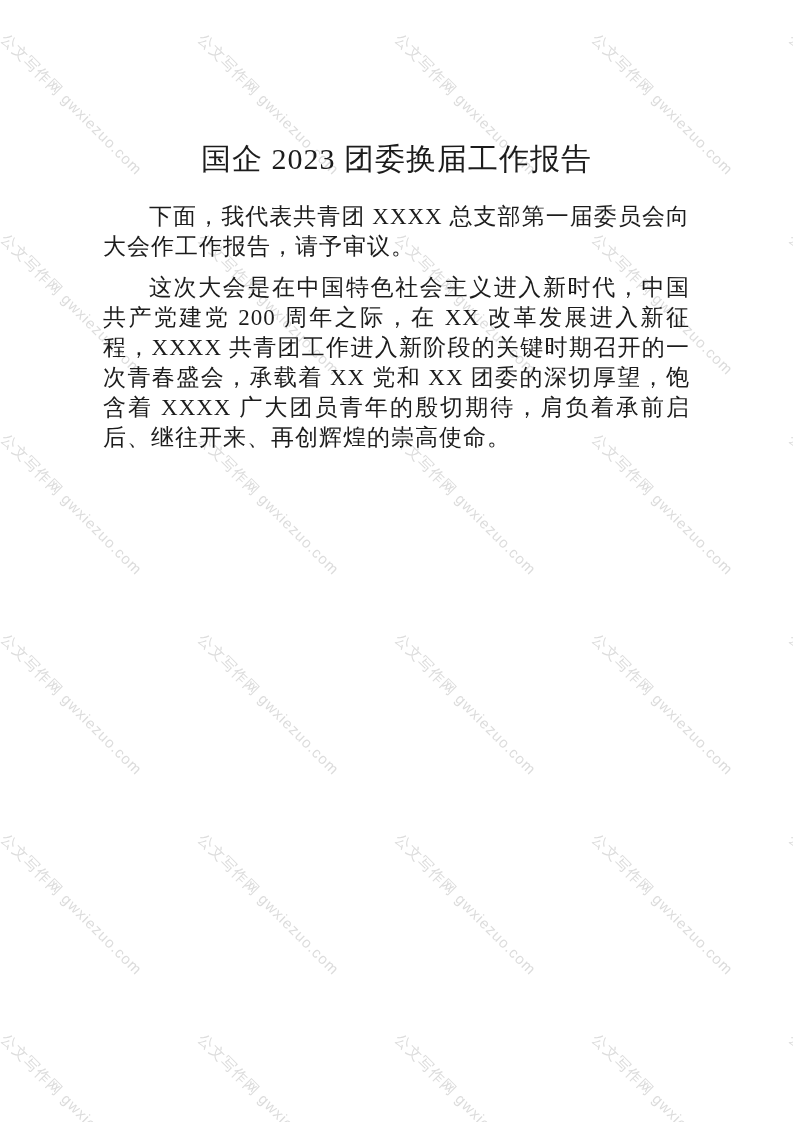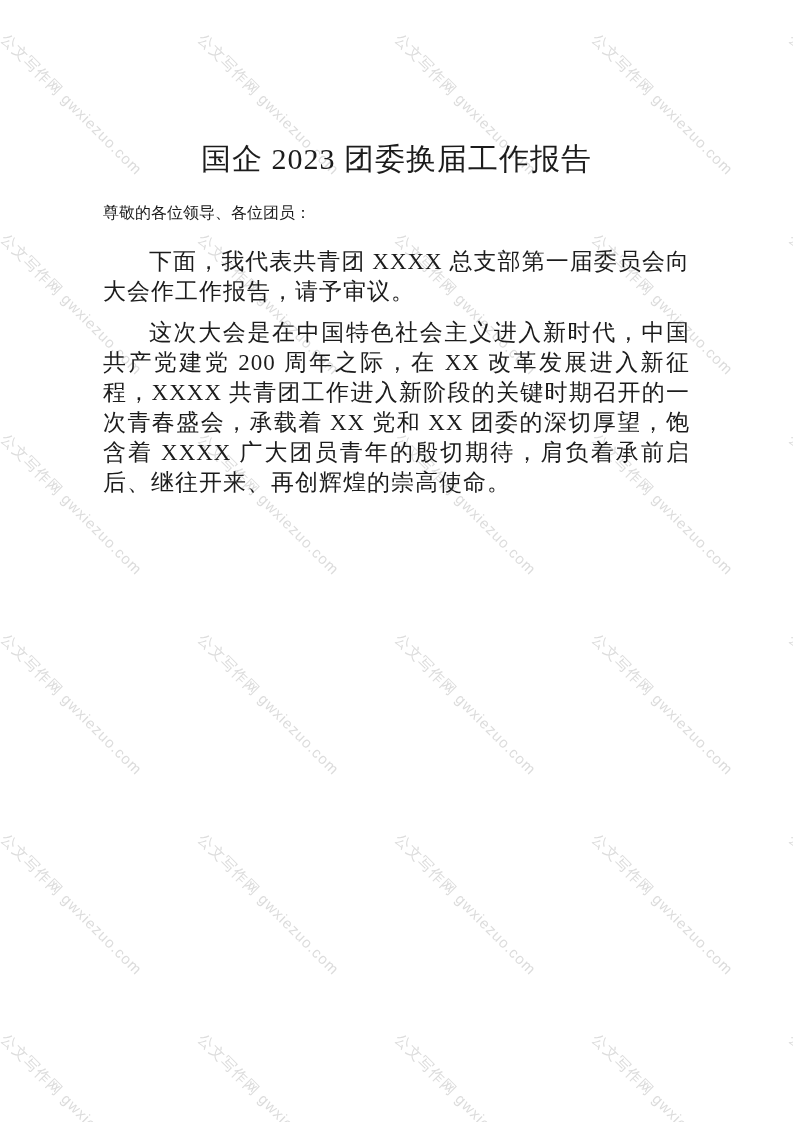--- a/index.html
+++ b/index.html
@@ -100,21 +100,20 @@
     <div class="wm" style="color: rgb(220, 220, 220); left: 10px; top: 1030px;">公文写作网 gwxiezuo.com</div>
     <div class="wm" style="color: rgb(220, 220, 220); left: 207px; top: 1030px;">公文写作网 gwxiezuo.com</div>
     <div class="wm" style="color: rgb(220, 220, 220); left: 404px; top: 1030px;">公文写作网 gwxiezuo.com</div>
     <div class="wm" style="color: rgb(220, 220, 220); left: 601px; top: 1030px;">公文写作网 gwxiezuo.com</div>
     <div class="wm" style="color: rgb(220, 220, 220); left: 798px; top: 1030px;">公文写作网 gwxiezuo.com</div>
   </div>
 
 <div class="doc-content">
   <h1 class="doc-title">国企 2023 团委换届工作报告</h1>
 
-  <p class="salutation">尊敬的各位领导、各位团员：</p>
 
   <p class="para">下面，我代表共青团 XXXX 总支部第一届委员会向大会作工作报告，请予审议。</p>
 
   <p class="para">这次大会是在中国特色社会主义进入新时代，中国共产党建党 200 周年之际，在 XX 改革发展进入新征程，XXXX 共青团工作进入新阶段的关键时期召开的一次青春盛会，承载着 XX 党和 XX 团委的深切厚望，饱含着 XXXX 广大团员青年的殷切期待，肩负着承前启后、继往开来、再创辉煌的崇高使命。</p>
 
 
 
 </div>
 
 </body></html>

